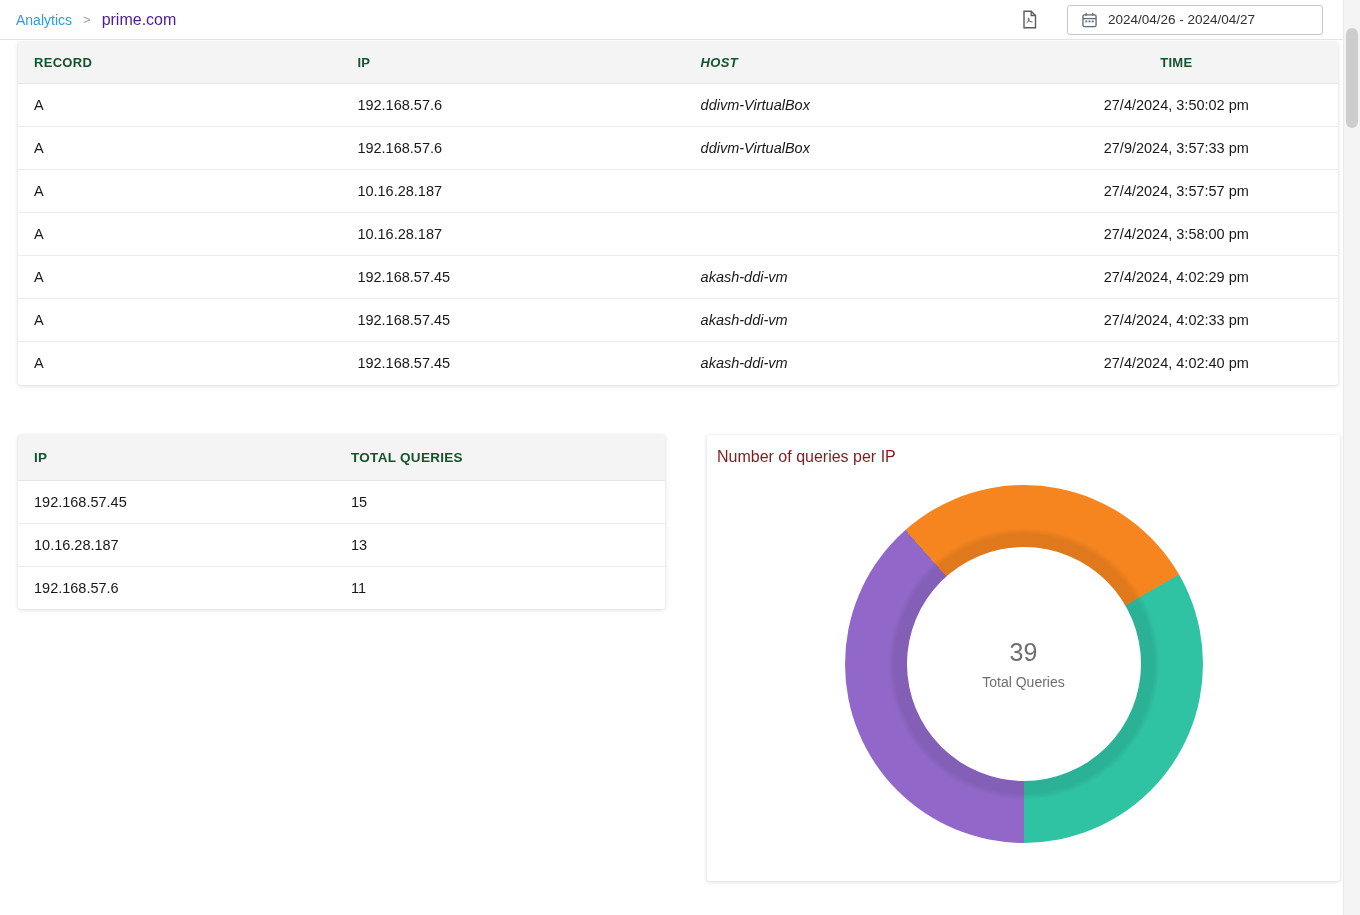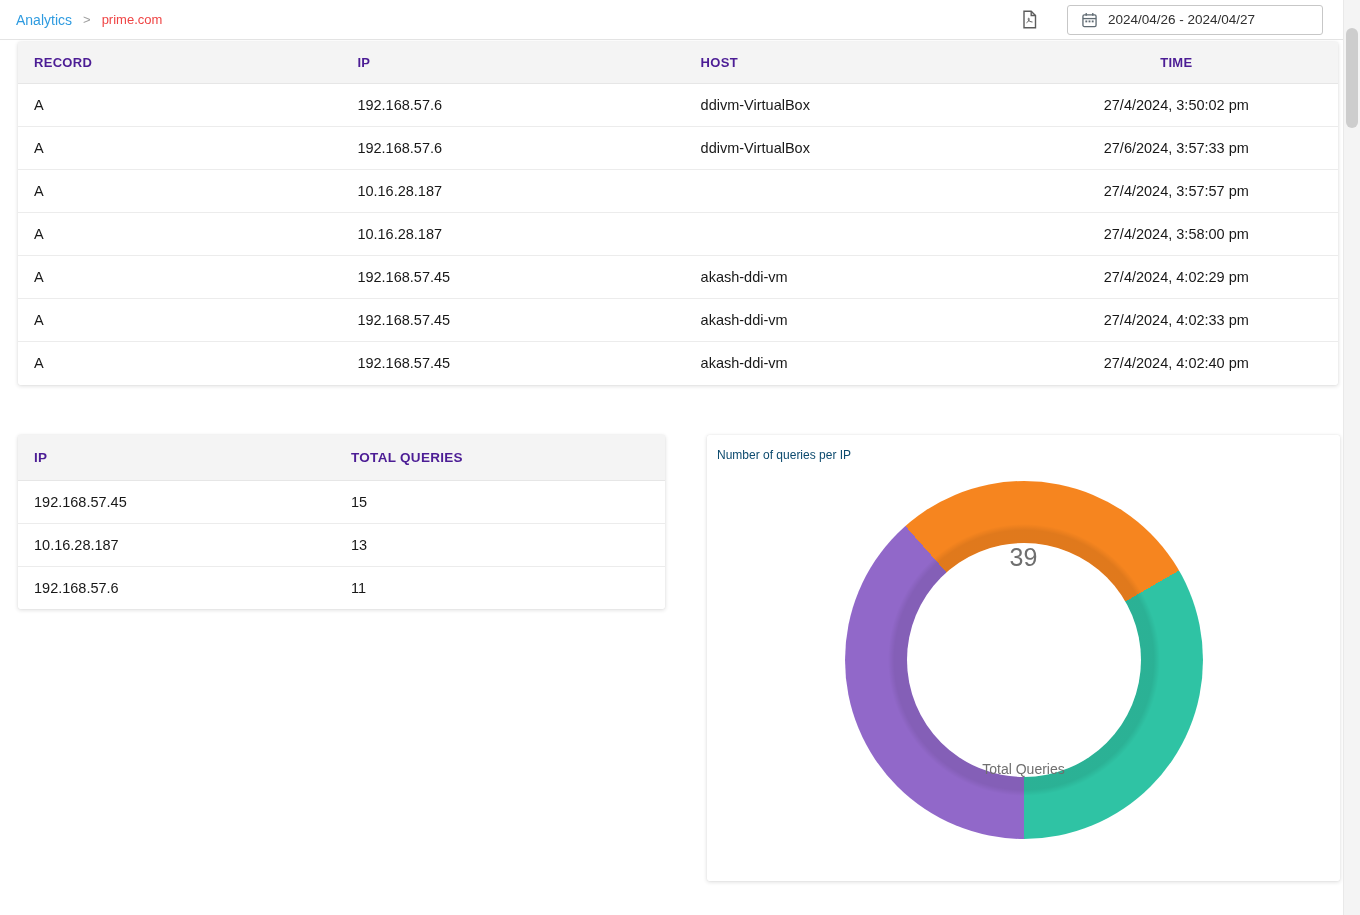--- a/index.html
+++ b/index.html
@@ -18,21 +18,21 @@
     background: #fff;
     border-bottom: 1px solid #e4e4e4;
     display: flex;
     align-items: center;
     justify-content: space-between;
     padding: 0 20px 0 16px;
   }
   .breadcrumb { display: flex; align-items: center; font-size: 14px; }
   .crumb-link { color: #2e9be0; text-decoration: none; cursor: pointer; font-size: 14px; }
   .crumb-sep { color: #9e9e9e; margin: 0 11px; font-size: 13px; }
-  .crumb-current { color: #ef4444; font-size: 13px; font-weight: 500; }
+  .crumb-current { color: #4c1d95; font-size: 16px; font-weight: 500; }
   .topbar-right { display: flex; align-items: center; gap: 28px; }
   .pdf-btn { background: none; border: none; cursor: pointer; display: flex; align-items: center; padding: 2px; }
   .date-picker {
     display: flex; align-items: center; gap: 11px;
     border: 1px solid #c7c7c7; border-radius: 3px;
     height: 30px; padding: 0 14px; width: 256px;
     background: #fff; cursor: pointer;
     font-size: 13.5px; color: #2f2f2f;
   }
 
@@ -44,48 +44,48 @@
   }
 
   
   .records-card { width: 1320px; margin: 2px 0 0 18px; }
   table { width: 100%; border-collapse: collapse; }
   thead th {
     background: #f4f4f4;
     text-align: left;
     font-size: 13px;
     font-weight: 700;
-    color: #4c1d95;
+    color: #14532d;
     letter-spacing: 0.3px;
     padding: 13px 16px;
     border-bottom: 1px solid #e6e6e6;
   }
   tbody td {
     font-size: 14.5px;
     color: #181818;
     padding: 12.5px 16px;
     border-bottom: 1px solid #ececec;
     height: 43px;
   }
   tbody tr:last-child td { border-bottom: none; }
   .records-card th:nth-child(1), .records-card td:nth-child(1) { width: 24.5%; }
   .records-card th:nth-child(2), .records-card td:nth-child(2) { width: 26%; }
-  .records-card th:nth-child(3), .records-card td:nth-child(3) { width: 25%; }
+  .records-card th:nth-child(3), .records-card td:nth-child(3) { width: 25%; font-style: italic; }
   .records-card th:nth-child(4), .records-card td:nth-child(4) { width: 24.5%; text-align: center; }
 
   
   .bottom-row { display: flex; align-items: flex-start; margin: 50px 0 0 18px; gap: 42px; }
   .queries-card { width: 647px; }
   .queries-card th:nth-child(1), .queries-card td:nth-child(1) { width: 49%; }
   .queries-card th:nth-child(2), .queries-card td:nth-child(2) { width: 51%; }
   .queries-card th { padding: 15px 16px; font-size: 13.5px; }
 
   
   .chart-card { width: 633px; height: 446px; overflow: hidden; }
-  .chart-title { padding: 13px 0 0 10px; font-size: 12px; color: #0c4a6e; }
+  .chart-title { padding: 13px 0 0 10px; font-size: 16px; color: #7f1d1d; }
   .donut {
     width: 358px; height: 358px;
     margin: 19px auto 0;
     border-radius: 50%;
     position: relative;
     cursor: pointer;
     background: #ddd; 
   }
   .donut-shade {
     position: absolute; inset: 0; border-radius: 50%;
@@ -95,21 +95,21 @@
       rgba(0,0,0,0) 76%);
     pointer-events: none;
   }
   .donut-hole {
     position: absolute; left: 50%; top: 50%;
     transform: translate(-50%, -50%);
     width: 234px; height: 234px;
     border-radius: 50%;
     background: #fff;
     display: flex; flex-direction: column;
-    align-items: center; justify-content: space-between;
+    align-items: center; justify-content: center;
   }
   .donut-total { font-size: 25px; color: #6f6f6f; }
   .donut-total-label { font-size: 14px; color: #6f6f6f; margin-top: 7px; }
 
   
   .scrollbar {
     position: absolute; top: 0; right: 0;
     width: 17px; height: 915px;
     background: #f4f4f4;
     border-left: 1px solid #e9e9e9;
@@ -173,21 +173,21 @@
         <tr>
           <td>A</td>
           <td>192.168.57.6</td>
           <td>ddivm-VirtualBox</td>
           <td>27/4/2024, 3:50:02 pm</td>
         </tr>
         <tr>
           <td>A</td>
           <td>192.168.57.6</td>
           <td>ddivm-VirtualBox</td>
-          <td>27/6/2024, 3:57:33 pm</td>
+          <td>27/9/2024, 3:57:33 pm</td>
         </tr>
         <tr>
           <td>A</td>
           <td>10.16.28.187</td>
           <td></td>
           <td>27/4/2024, 3:57:57 pm</td>
         </tr>
         <tr>
           <td>A</td>
           <td>10.16.28.187</td>

